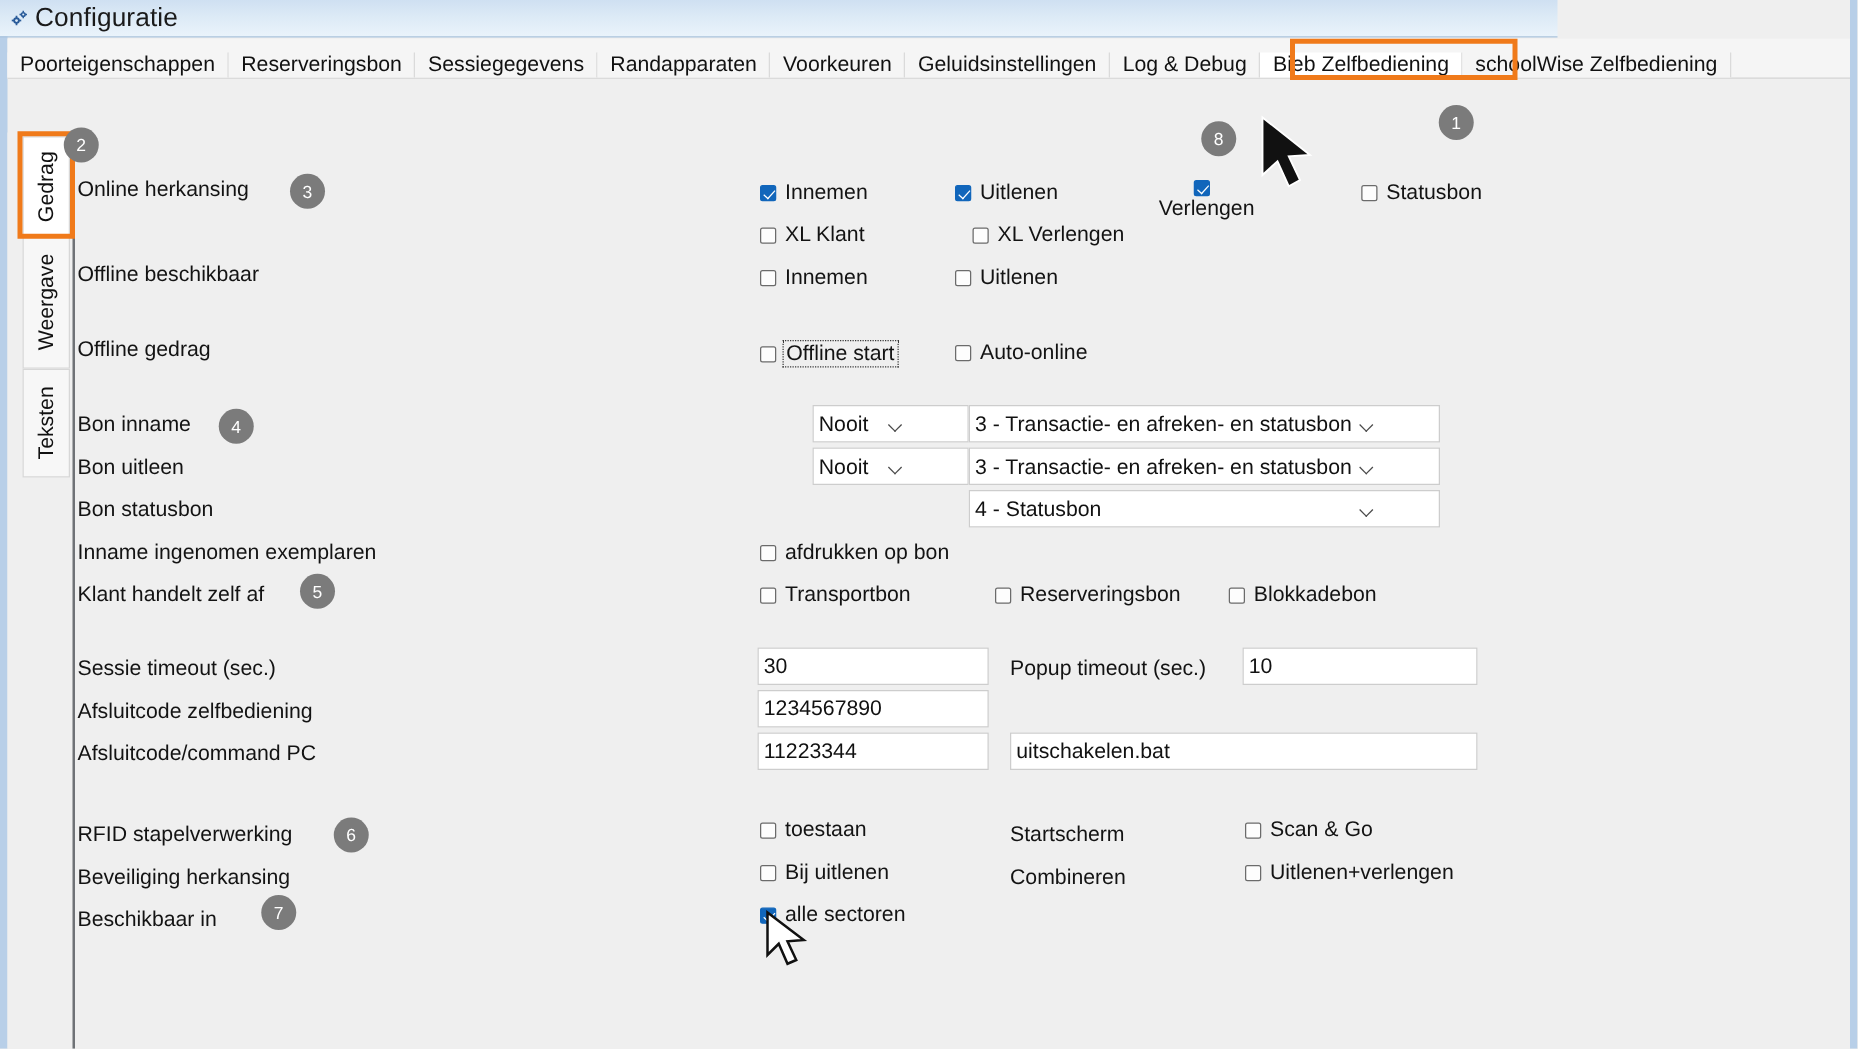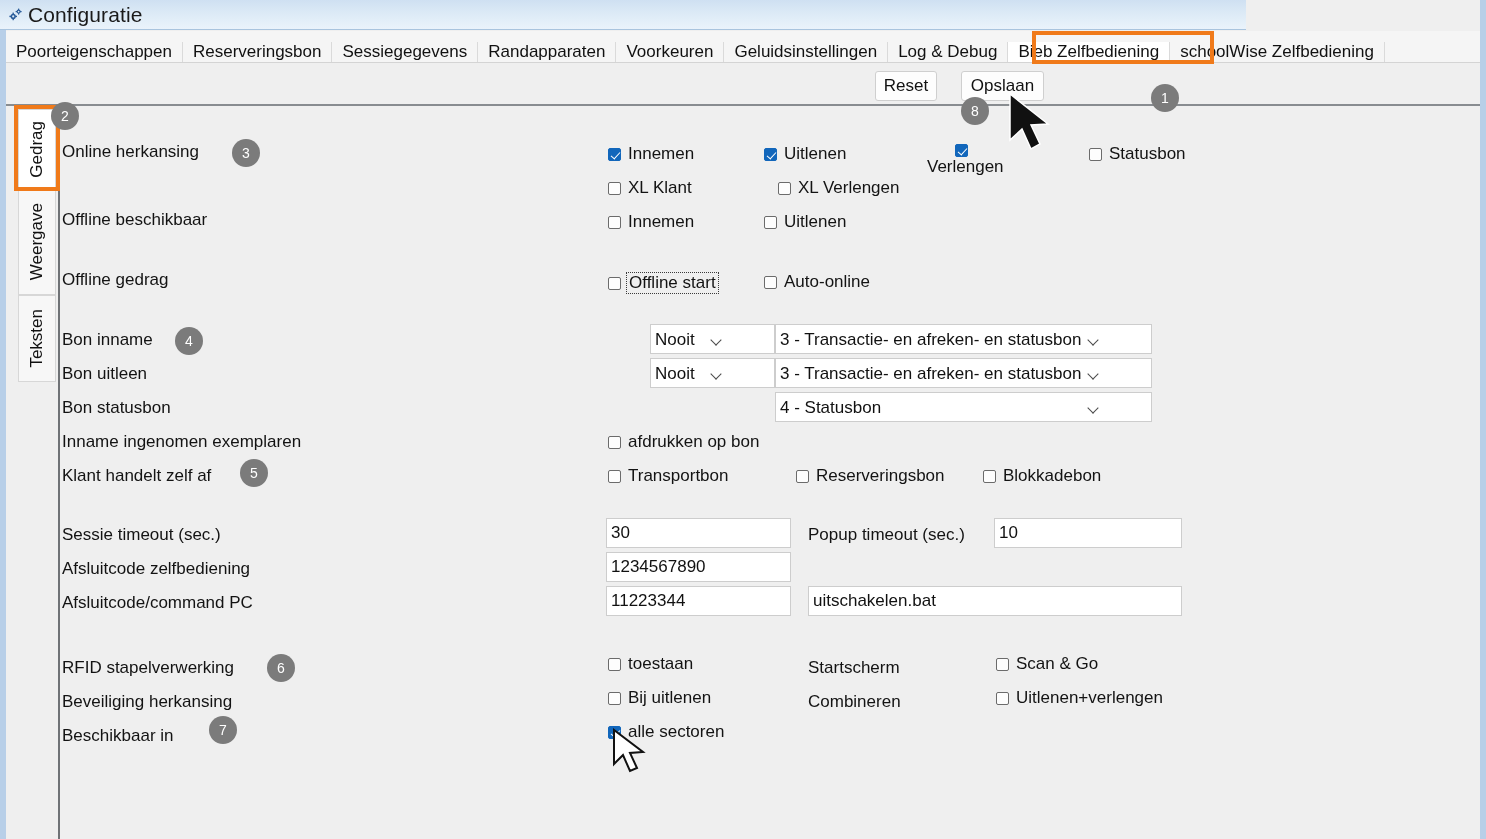--- a/index.html
+++ b/index.html
@@ -274,24 +274,20 @@
       </div>
     <div class="tab selected">
         <span>Bieb Zelfbediening</span>
       </div>
     <div class="tab">
         <span>schoolWise Zelfbediening</span>
       </div>
   </div>
   <div class="tab-highlight"></div>
 
-  <div class="toolbar">
-    <div class="tbtn" id="btn-reset">Reset</div>
-    <div class="tbtn" id="btn-opslaan">Opslaan</div>
-  </div>
 
   <div class="rail">
     <div class="vtab" id="vtab-gedrag">
         <span>Gedrag</span>
       </div>
     <div class="vtab" id="vtab-weergave">
         <span>Weergave</span>
       </div>
     <div class="vtab" id="vtab-teksten">
         <span>Teksten</span>

